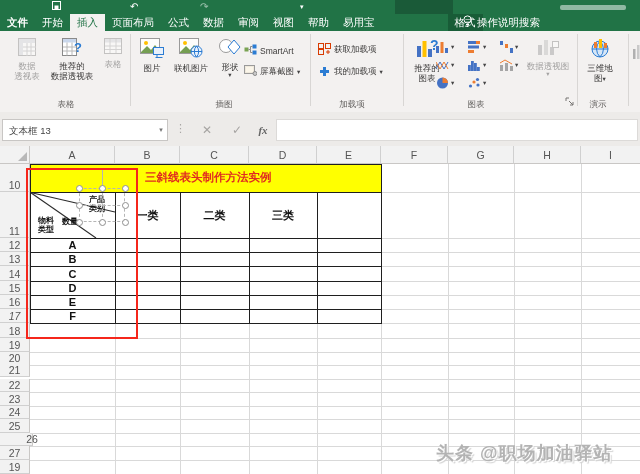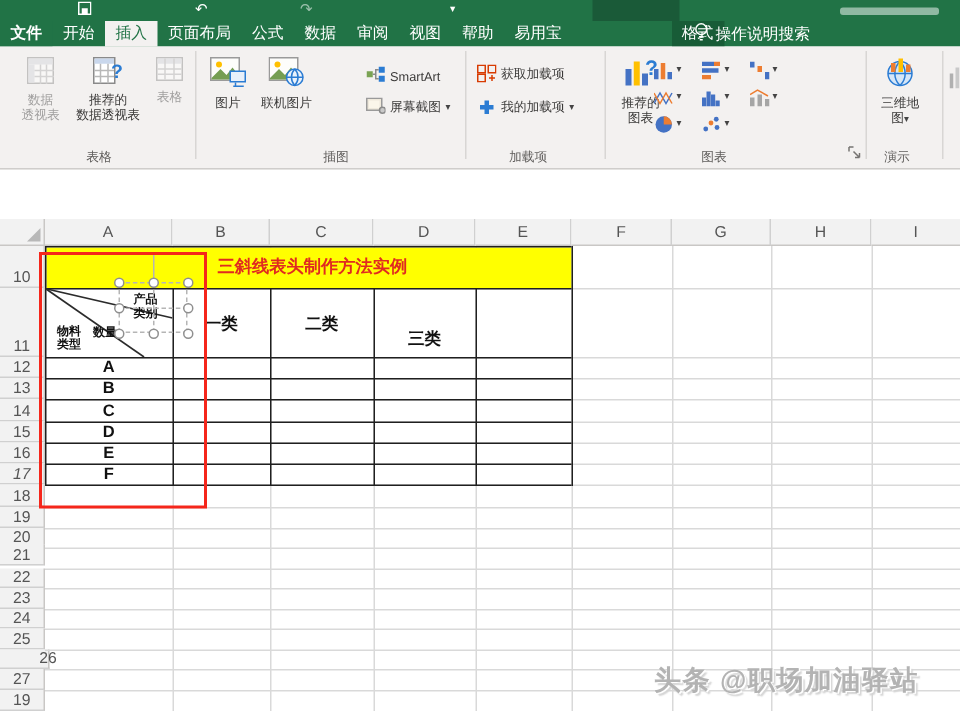--- a/index.html
+++ b/index.html
@@ -164,20 +164,30 @@
         <svg width="24" height="20" viewBox="0 0 24 20">
             <rect x="0.5" y="0.5" width="19" height="15" fill="#fdfdfb" stroke="#9a9a9a"></rect>
             <circle cx="6" cy="5" r="2" fill="#ffc000"></circle>
             <path d="M1 14l6-6 4 4 4-5 4 5v3H1z" fill="#759e52"></path>
             <circle cx="17.5" cy="13.5" r="5.5" fill="#eaf2fb" stroke="#2b7cd3"></circle>
             <path d="M12 13.5h11M17.5 8a8 8 0 010 11M17.5 8a8 8 0 000 11" stroke="#2b7cd3" fill="none"></path>
           </svg>
       </span>
       <span>联机图片</span>
     </div>
+    <div class="bigbtn" style="left:214px;width:32px;">
+      <span class="ic">
+        <svg width="22" height="19" viewBox="0 0 22 19">
+            <circle cx="7" cy="8" r="6.5" fill="#fff" stroke="#9a9a9a"></circle>
+            <path d="M15 2l6 7-6 7-6-7z" fill="#fff" stroke="#2b7cd3"></path>
+          </svg>
+      </span>
+      <span>形状</span>
+      <div class="caret">▾</div>
+    </div>
     <div class="smallbtn" style="left:244px;top:13px;">
       <span>
         <svg width="13" height="11" viewBox="0 0 13 11">
             <rect x="0.5" y="3.5" width="4" height="4" fill="#7aa353"></rect>
             <rect x="8.5" y="0.5" width="4" height="4" fill="#2b7cd3"></rect>
             <rect x="8.5" y="6.5" width="4" height="4" fill="#2b7cd3"></rect>
             <path d="M4.5 5.5h2v-3h2M6.5 5.5v3h2" stroke="#8a8a8a" fill="none"></path>
           </svg>
       </span>
       <span>SmartArt</span>
@@ -292,20 +302,32 @@
     <div class="mini" style="left:468px;top:46px;">
       <svg width="13" height="12" viewBox="0 0 13 12">
           <circle cx="2.5" cy="9" r="1.6" fill="#4472c4"></circle>
           <circle cx="6" cy="5" r="1.6" fill="#ed7d31"></circle>
           <circle cx="10" cy="8" r="1.6" fill="#4472c4"></circle>
           <circle cx="9.5" cy="2.5" r="1.6" fill="#4472c4"></circle>
         </svg>
       <span class="caret">▾</span>
     </div>
 
+    <div class="bigbtn dim" style="left:524px;width:48px;">
+      <span class="ic">
+        <svg width="22" height="18" viewBox="0 0 22 18">
+            <rect x="1" y="7" width="4" height="10" fill="#9a9a9a"></rect>
+            <rect x="7" y="2" width="4" height="15" fill="#bdbdbd"></rect>
+            <rect x="13" y="9" width="4" height="8" fill="#9a9a9a"></rect>
+            <rect x="15.5" y="3.5" width="6" height="6" fill="#fff" stroke="#8a8a8a"></rect>
+          </svg>
+      </span>
+      <span>数据透视图</span>
+      <div class="caret">▾</div>
+    </div>
     <div class="launcher" style="left:565px;top:66px;">
       <svg width="9" height="9" viewBox="0 0 9 9">
           <path d="M1 1v3M1 1h3" stroke="#767472" fill="none"></path>
           <path d="M4 4l4 4M8 8v-3M8 8h-3" stroke="#767472" fill="none"></path>
         </svg>
     </div>
     <div class="grplabel" style="left:441px;">图表</div>
     <div class="gdiv" style="left:577px;"></div>
 
     <div class="bigbtn" style="left:582px;width:36px;">
@@ -324,20 +346,29 @@
     <div class="grplabel" style="left:563px;">演示</div>
     <div class="gdiv" style="left:628px;"></div>
     <div style="position:absolute;left:633px;top:12px;">
       <svg width="7" height="16" viewBox="0 0 7 16">
           <rect x="0" y="6" width="2.5" height="10" fill="#b0b0b0"></rect>
           <rect x="4" y="2" width="2.5" height="14" fill="#c9c9c9"></rect>
         </svg>
     </div>
   </div>
 
+  <div class="fbar">
+    <div class="namebox">文本框 13</div>
+    <div class="nb-caret">▾</div>
+    <div class="fdots">⋮</div>
+    <div class="fbtn" style="left:196px;">✕</div>
+    <div class="fbtn" style="left:226px;">✓</div>
+    <div class="fbtn fx" style="left:252px;">fx</div>
+    <div class="ffield"></div>
+  </div>
 
   <div class="sheet">
     <div class="corner"></div>
     <div id="colheaders">
         <div class="colhdr" style="left: 30px; width: 85px;">A</div>
         <div class="colhdr" style="left: 115px; width: 65px;">B</div>
         <div class="colhdr" style="left: 180px; width: 69px;">C</div>
         <div class="colhdr" style="left: 249px; width: 68px;">D</div>
         <div class="colhdr" style="left: 317px; width: 64px;">E</div>
         <div class="colhdr" style="left: 381px; width: 67px;">F</div>
@@ -421,21 +452,21 @@
       <line x1="0.5" y1="0.5" x2="66" y2="46" stroke="#2b2b2b" stroke-width="1.1"></line>
     </svg>
     <div class="dlabel" style="left:84px;top:49px;width:26px;">产品
 类别</div>
     <div class="dlabel" style="left:57px;top:71px;width:26px;">数量</div>
     <div class="dlabel" style="left:35px;top:70px;width:22px;">物料
 类型</div>
 
     <div class="catcell" style="left:116px;width:63px;">一类</div>
     <div class="catcell" style="left:181px;width:67px;">二类</div>
-    <div class="catcell" style="left:250px;width:66px;margin-top:10px;">三类</div>
+    <div class="catcell" style="left:250px;width:66px;">三类</div>
 
     <div id="materialrows">
         <div class="mcell" style="top: 92px; height: 14px;">A</div>
         <div class="mcell" style="top: 106px; height: 14px;">B</div>
         <div class="mcell" style="top: 120px; height: 15px;">C</div>
         <div class="mcell" style="top: 135px; height: 14px;">D</div>
         <div class="mcell" style="top: 149px; height: 14px;">E</div>
         <div class="mcell" style="top: 163px; height: 14px;">F</div>
       </div>
 

